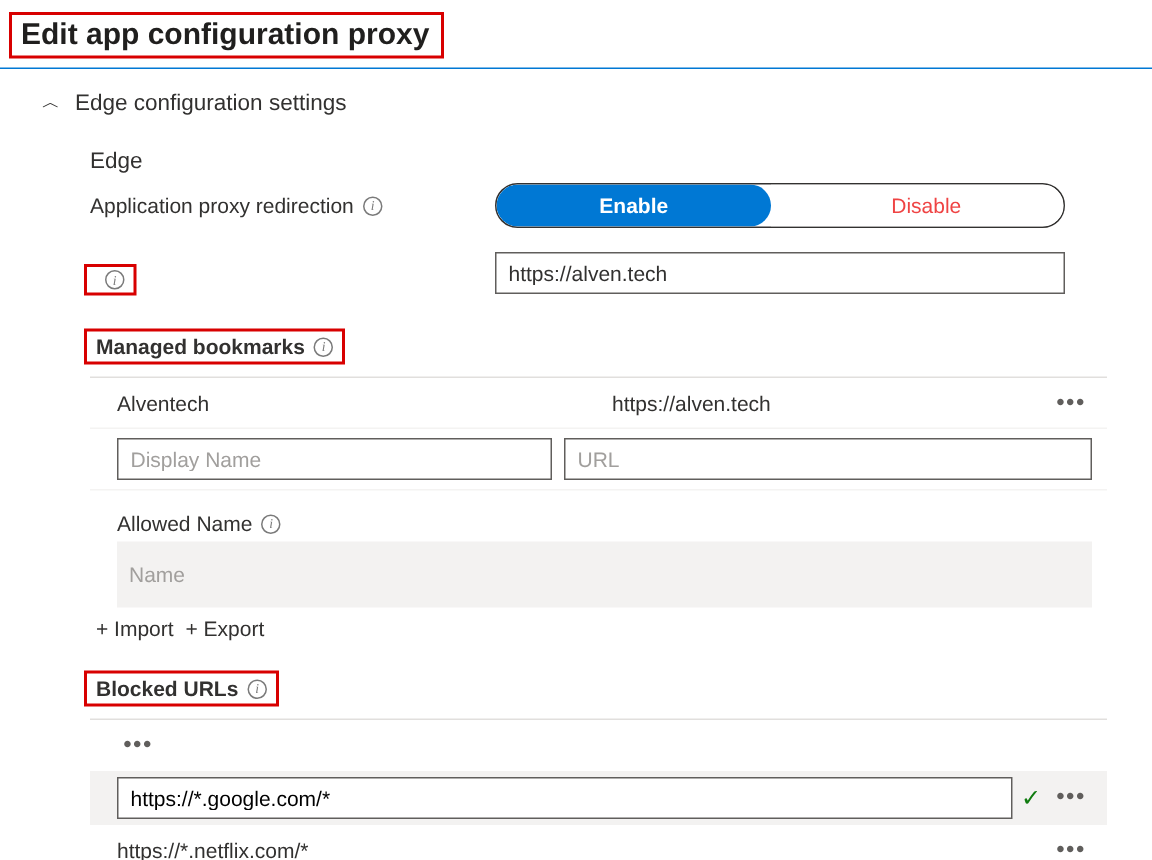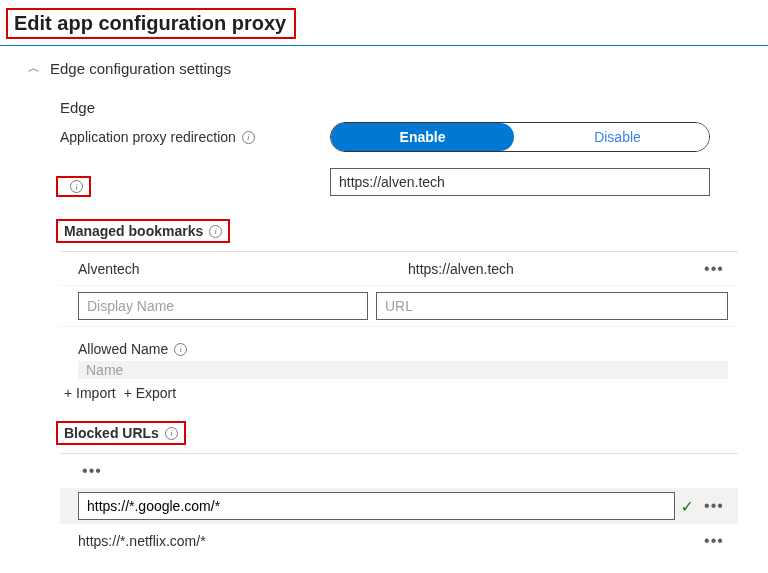--- a/index.html
+++ b/index.html
@@ -89,21 +89,21 @@
     cursor: pointer;
   }
   .pill-on {
     background: #0078d4;
     color: #fff;
     font-weight: 600;
     border-radius: 16px;
   }
   .pill-off {
     background: #fff;
-    color: #3b82f6;
+    color: #ef4444;
     padding-left: 12px;
   }
   .text-input {
     width: 380px;
     height: 28px;
     border: 1px solid #605e5c;
     padding: 0 8px;
     font-size: 14px;
     font-family: inherit;
     color: #323130;
@@ -161,21 +161,21 @@
     font-size: 14px;
     color: #323130;
     display: flex;
     align-items: center;
   }
   .wide-row {
     padding: 0 10px 0 18px;
   }
   .wide-input {
     width: 100%;
-    height: 18px;
+    height: 44px;
     border: none;
     background: #f3f2f1;
     padding: 0 8px;
     font-size: 14px;
     font-family: inherit;
   }
   .import-row {
     padding: 6px 0 0 4px;
     font-size: 14px;
   }

